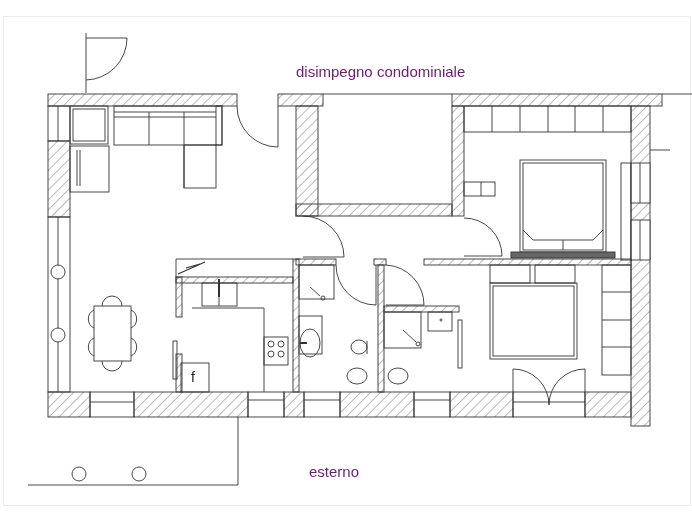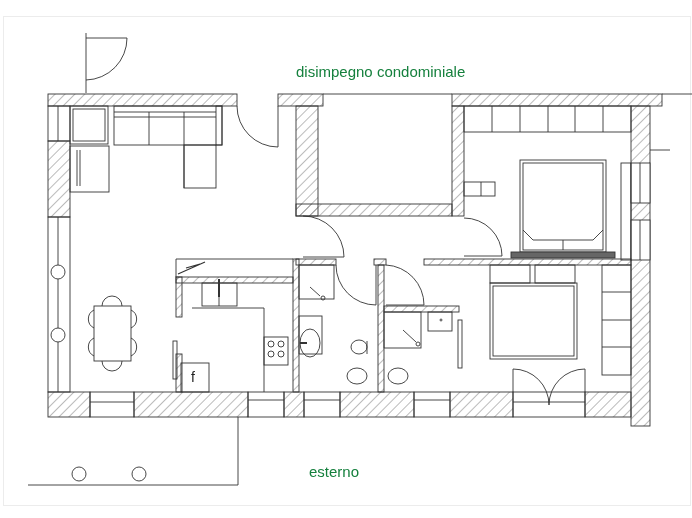--- a/index.html
+++ b/index.html
@@ -1,19 +1,19 @@
 <!DOCTYPE html>
 <html><head>
 <meta charset="utf-8">
 <style>
   html, body { margin: 0; padding: 0; background: #ffffff; }
   body { width: 692px; height: 518px; position: relative; overflow: hidden; font-family: "Liberation Sans", sans-serif; }
   .frame { position: absolute; left: 3px; top: 16px; width: 686px; height: 488px; border: 1px solid #ececec; background: #fff; }
   svg { position: absolute; left: 0; top: 0; }
-  .label { position: absolute; font-size: 15px; color: #15803d; white-space: nowrap; }
+  .label { position: absolute; font-size: 15px; color: #701a75; white-space: nowrap; }
   .f-label { position: absolute; font-size: 14px; color: #222; }
 </style>
 </head>
 <body>
 
 <div class="frame"></div>
 
 <svg width="692" height="518" viewBox="0 0 692 518">
   <defs>
     <pattern id="hatch" patternUnits="userSpaceOnUse" width="7" height="7" patternTransform="rotate(45)">

